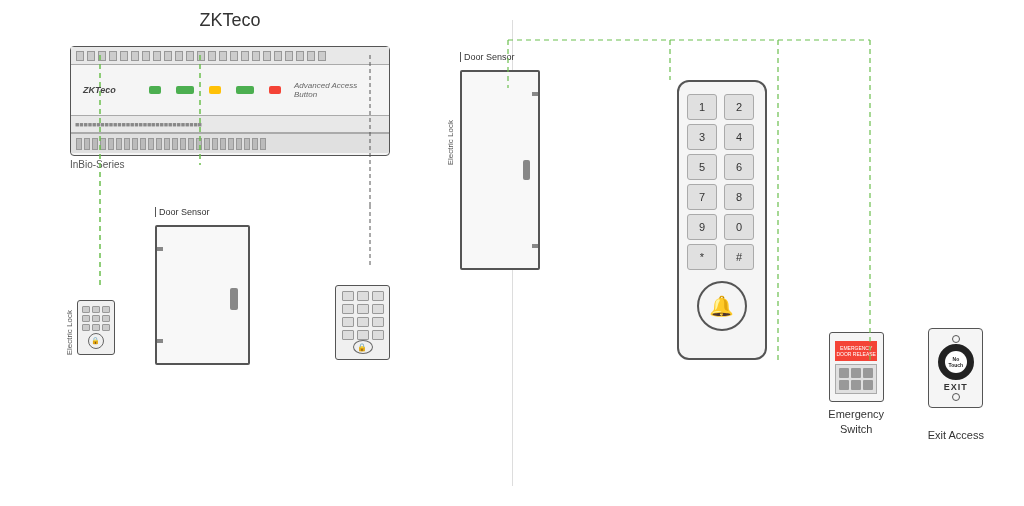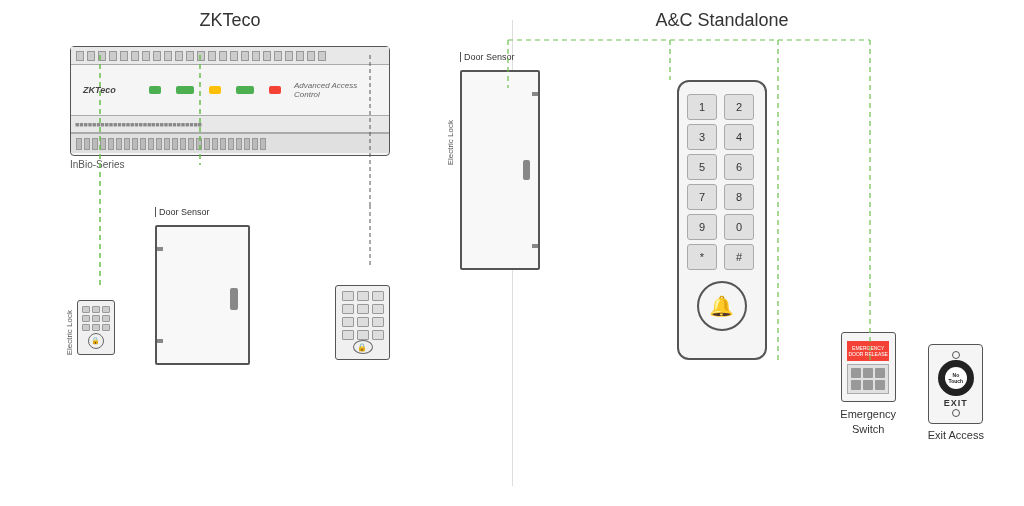--- a/index.html
+++ b/index.html
@@ -291,21 +291,21 @@
       width: 7px;
       height: 20px;
       background: #888;
       border-radius: 2px;
     }
 
     
     .emergency-switch {
       position: absolute;
       bottom: 60px;
-      right: 108px;
+      right: 120px;
       display: flex;
       flex-direction: column;
       align-items: center;
       gap: 5px;
     }
 
     .emergency-box {
       width: 55px;
       height: 70px;
       border: 1.5px solid #555;
@@ -359,21 +359,21 @@
     }
 
     
     .exit-button {
       position: absolute;
       bottom: 55px;
       right: 20px;
       display: flex;
       flex-direction: column;
       align-items: center;
-      gap: 5px;
+      gap: 21px;
     }
 
     .exit-box {
       width: 55px;
       height: 80px;
       border: 1.5px solid #555;
       border-radius: 4px;
       background: #f5f5f5;
       display: flex;
       flex-direction: column;
@@ -486,21 +486,21 @@
             <text x="2" y="13" font-size="9" fill="#444" font-style="italic" font-weight="bold">ZKTeco</text>
           </svg>
         </div>
         <div class="controller-leds">
           <div class="led led-green"></div>
           <div class="led" style="background:#4CAF50;width:18px;"></div>
           <div class="led led-yellow"></div>
           <div class="led" style="background:#4CAF50;width:18px;"></div>
           <div class="led led-red"></div>
         </div>
-        <div class="controller-label-text">Advanced Access Control</div>
+        <div class="controller-label-text">Advanced Access Button</div>
       </div>
       <div style="height:18px; background:#e8e8e8; border-top:0.5px solid #aaa; border-bottom:0.5px solid #aaa; display:flex; align-items:center; padding:0 4px; gap:2px;">
         <span style="font-size:7px; color:#888;">■■■■■■■■■■■■■■■■■■■■■■■■■■■■■■</span>
       </div>
       <div class="controller-bottom-strip">
         <div class="controller-bottom-pin"></div>
         <div class="controller-bottom-pin"></div>
         <div class="controller-bottom-pin"></div>
         <div class="controller-bottom-pin"></div>
         <div class="controller-bottom-pin"></div>
@@ -597,21 +597,20 @@
 
         <line x1="160" y1="-130" x2="160" y2="-20" stroke="#6BBF4E" stroke-width="1.5" stroke-dasharray="5,4"></line>
 
         <line x1="330" y1="-130" x2="330" y2="20" stroke="#555" stroke-width="1" stroke-dasharray="4,3"></line>
         <line x1="330" y1="20" x2="330" y2="80" stroke="#555" stroke-width="1" stroke-dasharray="4,3"></line>
       </svg>
     </div>
   </div>
 
   <div class="right-section">
-    <div class="section-title" style="margin-top:0;">A&amp;C Standalone</div>
 
     <div class="door-right-assembly">
       <div style="position:relative;">
         <div style="position:absolute; top:-18px; left:0; font-size:9px; color:#333; border-left:1.5px solid #555; padding-left:3px;">Door Sensor</div>
         <div style="position:relative;">
           <div style="writing-mode:vertical-lr; transform:rotate(180deg); font-size:8px; color:#555; position:absolute; left:-14px; top:50px;">Electric Lock</div>
           <div class="door-right-frame">
             <div class="door-right-handle"></div>
             <div style="position:absolute; right:0; top:20px; width:6px; height:4px; background:#888;"></div>
             <div style="position:absolute; right:0; bottom:20px; width:6px; height:4px; background:#888;"></div>

